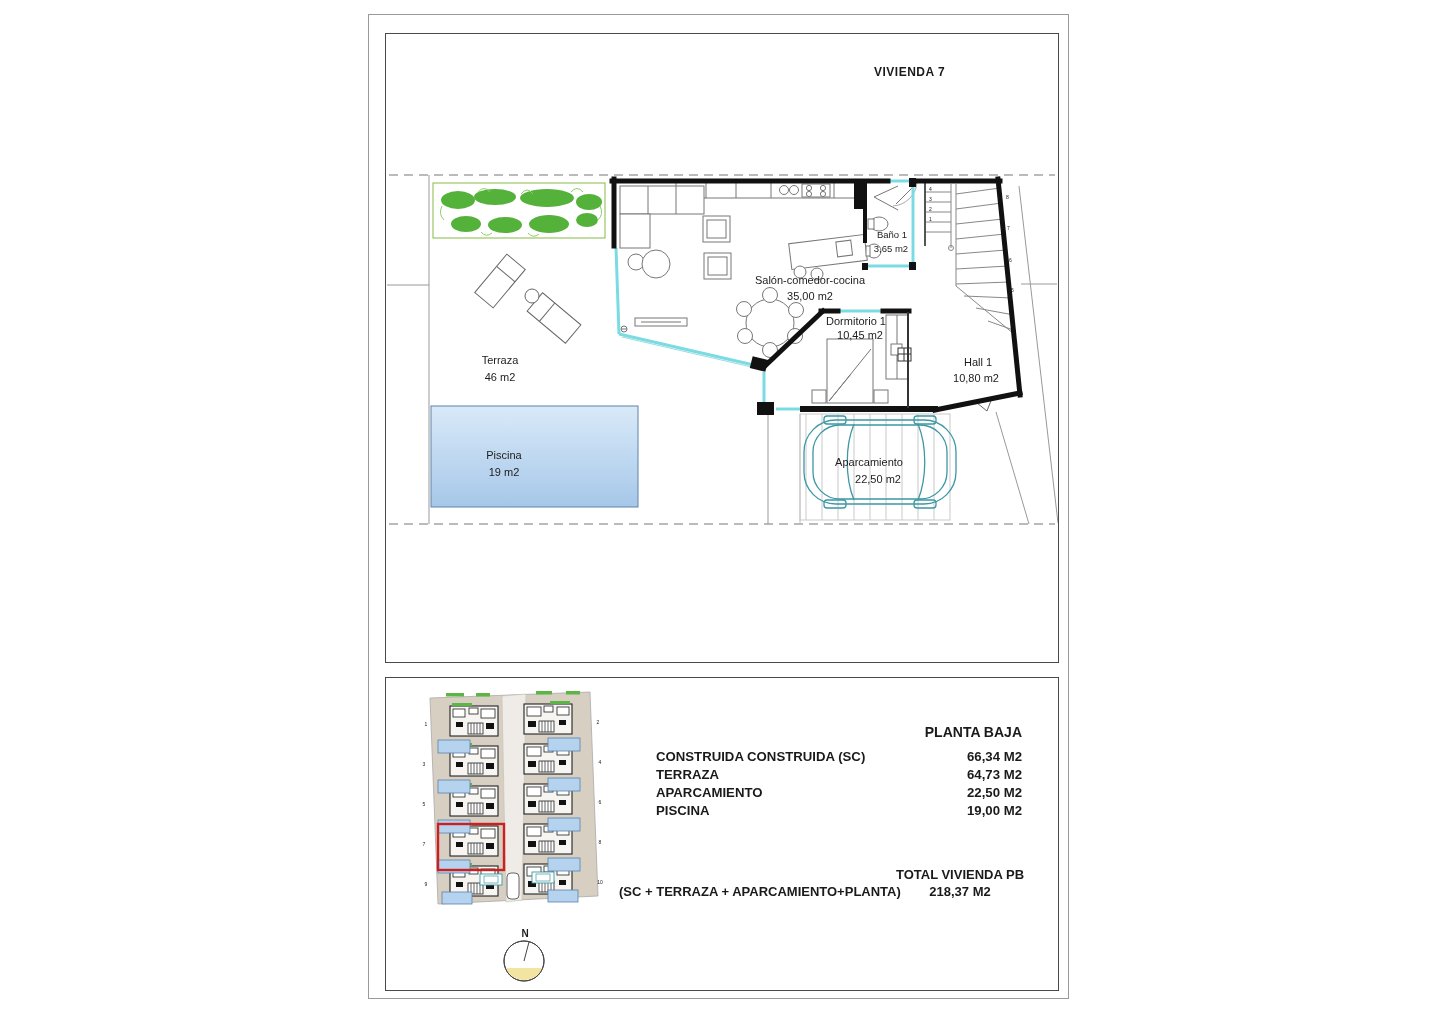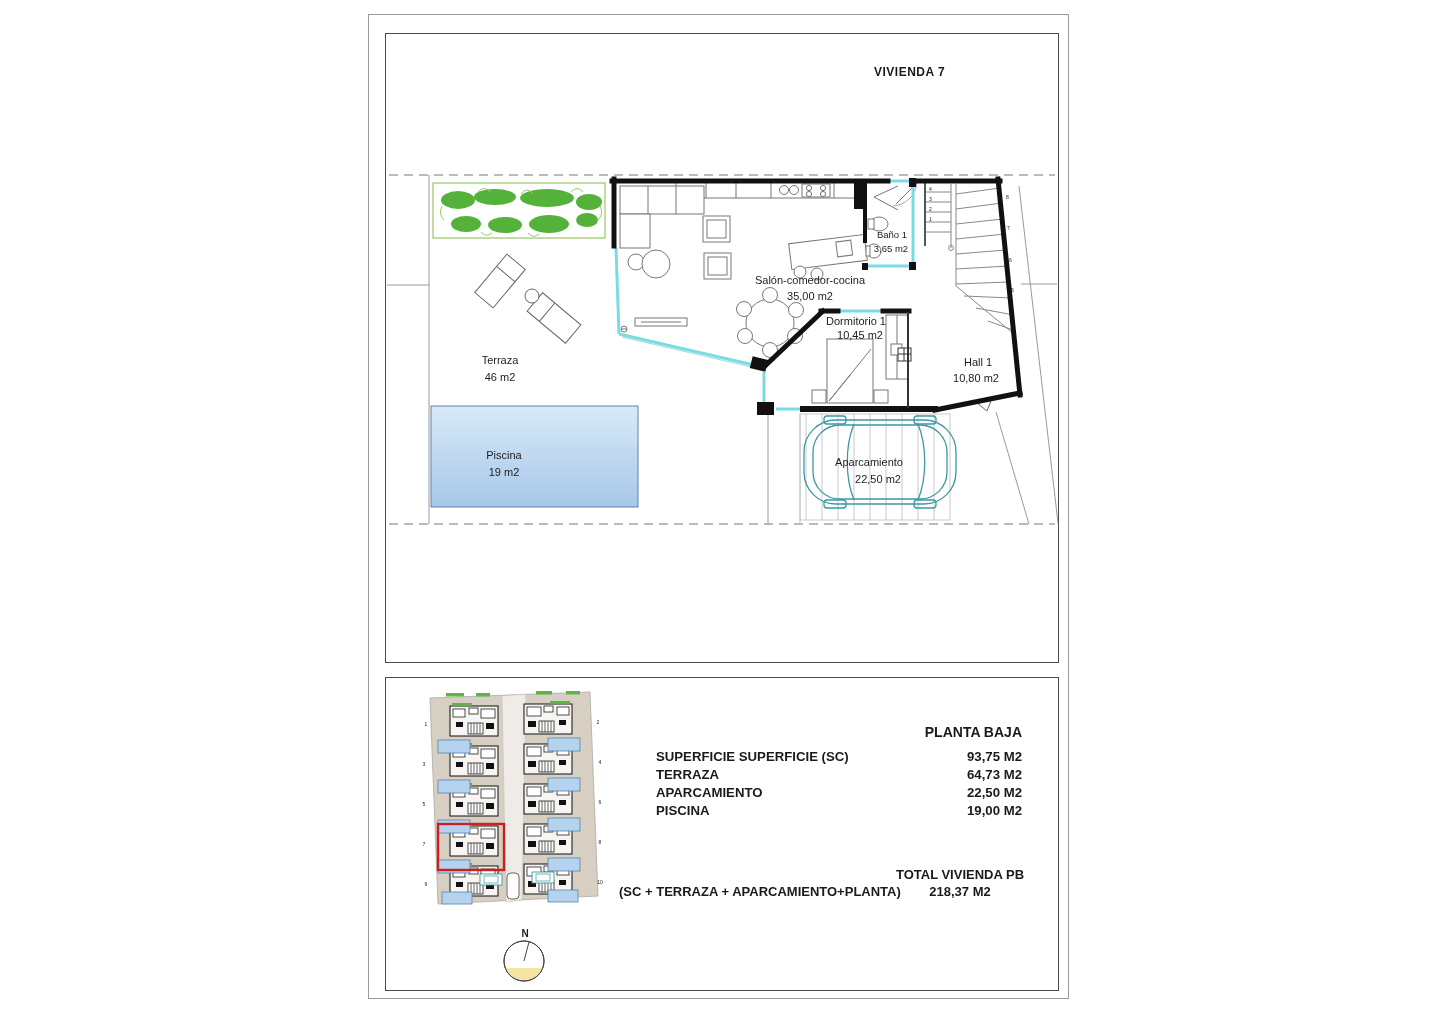--- a/index.html
+++ b/index.html
@@ -380,22 +380,22 @@
         <circle cx="138" cy="283" r="20" fill="none" stroke="#444" stroke-width="1"></circle>
         <line x1="138" y1="283" x2="143" y2="264" stroke="#444" stroke-width="1"></line>
         <text x="139" y="259" text-anchor="middle" font-size="10" font-weight="bold">N</text>
       </g>
     </svg>
 
     <div class="pb-header">PLANTA BAJA</div>
 
     <div class="sum-rows">
       <div class="sum-row">
-        <span>SUPERFICIE SUPERFICIE (SC)</span>
-        <span>93,75 M2</span>
+        <span>CONSTRUIDA CONSTRUIDA (SC)</span>
+        <span>66,34 M2</span>
       </div>
       <div class="sum-row">
         <span>TERRAZA</span>
         <span>64,73 M2</span>
       </div>
       <div class="sum-row">
         <span>APARCAMIENTO</span>
         <span>22,50 M2</span>
       </div>
       <div class="sum-row">

